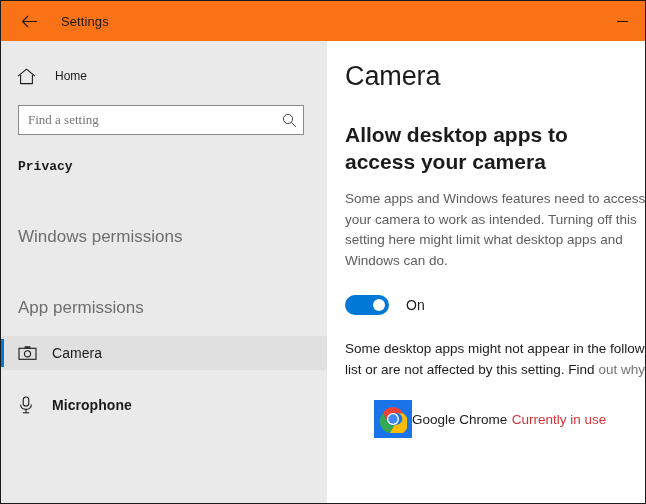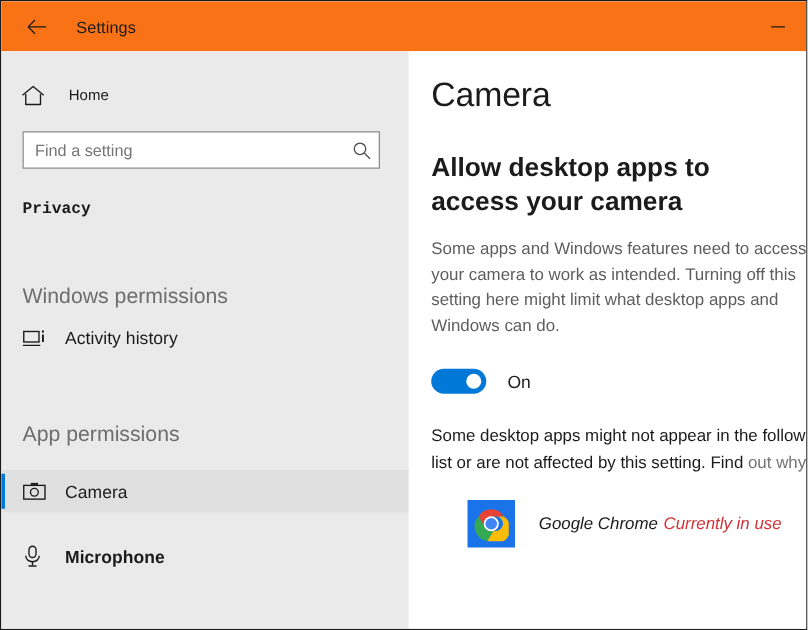--- a/index.html
+++ b/index.html
@@ -87,21 +87,21 @@
     position: relative;
     margin: 11px 0 0 17px;
     width: 286px;
     height: 30px;
   }
   #search-input {
     width: 286px;
     height: 30px;
     border: 1px solid #8a8a8a;
     background: #ffffff;
-    font-family: Liberation Sans, sans-serif;
+    font-family: Liberation Serif, serif;
     font-size: 13px;
     color: #1b1b1b;
     padding: 0 30px 0 9px;
     outline: none;
   }
   #search-input::placeholder { color: #767676; }
   #search-icon-btn {
     position: absolute;
     right: 1px; top: 1px;
     width: 28px; height: 28px;
@@ -245,21 +245,21 @@
     padding-left: 29px;
   }
   #chrome-icon {
     width: 38px; height: 38px;
     background: #1a73e8;
     flex: none;
     display: flex;
     align-items: center;
     justify-content: center;
   }
-  #app-text { margin-left: 19px; font-style: italic; }
+  #app-text { margin-left: 0; }
   #app-name {
     font-size: 13.5px;
     color: #1b1b1b;
     line-height: 18px;
   }
   #app-status {
     font-size: 13.5px;
     color: #d13438;
     line-height: 18px;
     margin-top: 1px;
@@ -306,31 +306,20 @@
           <circle cx="6" cy="6" r="4.6" stroke="#4a4a4a" stroke-width="1"></circle>
           <path d="M9.4 9.4L14 14" stroke="#4a4a4a" stroke-width="1"></path>
         </svg>
       </span>
     </div>
 
     <div id="privacy-heading">Privacy</div>
 
     <div id="win-perm-heading" class="group-heading">Windows permissions</div>
 
-    <div id="nav-activity" class="nav-item">
-      <span class="ico">
-        <svg width="20" height="16" viewBox="0 0 20 16" fill="none">
-          <rect x="1" y="3.2" width="12.2" height="8.4" stroke="#1b1b1b" stroke-width="1.1"></rect>
-          <path d="M0.2 14.3H14.2" stroke="#1b1b1b" stroke-width="1.1"></path>
-          <rect x="15.6" y="5.6" width="1.5" height="6" fill="#1b1b1b"></rect>
-          <rect x="15.6" y="2.3" width="1.5" height="1.8" fill="#1b1b1b"></rect>
-        </svg>
-      </span>
-      <span class="nav-label">Activity history</span>
-    </div>
 
     <div id="app-perm-heading" class="group-heading">App permissions</div>
 
 
     <div id="nav-camera" class="nav-item selected">
       <span class="ico">
         <svg width="20" height="16" viewBox="0 0 20 16" fill="none">
           <rect x="1" y="3.3" width="17" height="11" stroke="#1b1b1b" stroke-width="1.1"></rect>
           <circle cx="9.5" cy="8.8" r="3.1" stroke="#1b1b1b" stroke-width="1.1"></circle>
           <rect x="6.6" y="1.3" width="5.8" height="1.6" fill="#1b1b1b"></rect>

